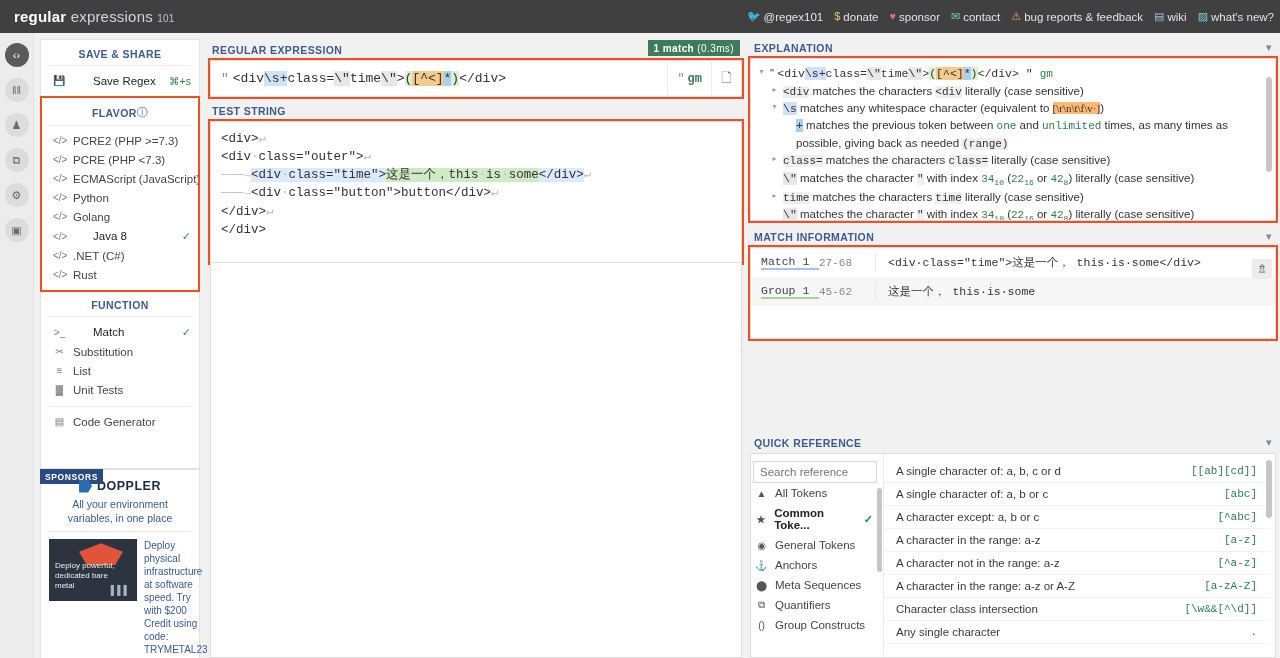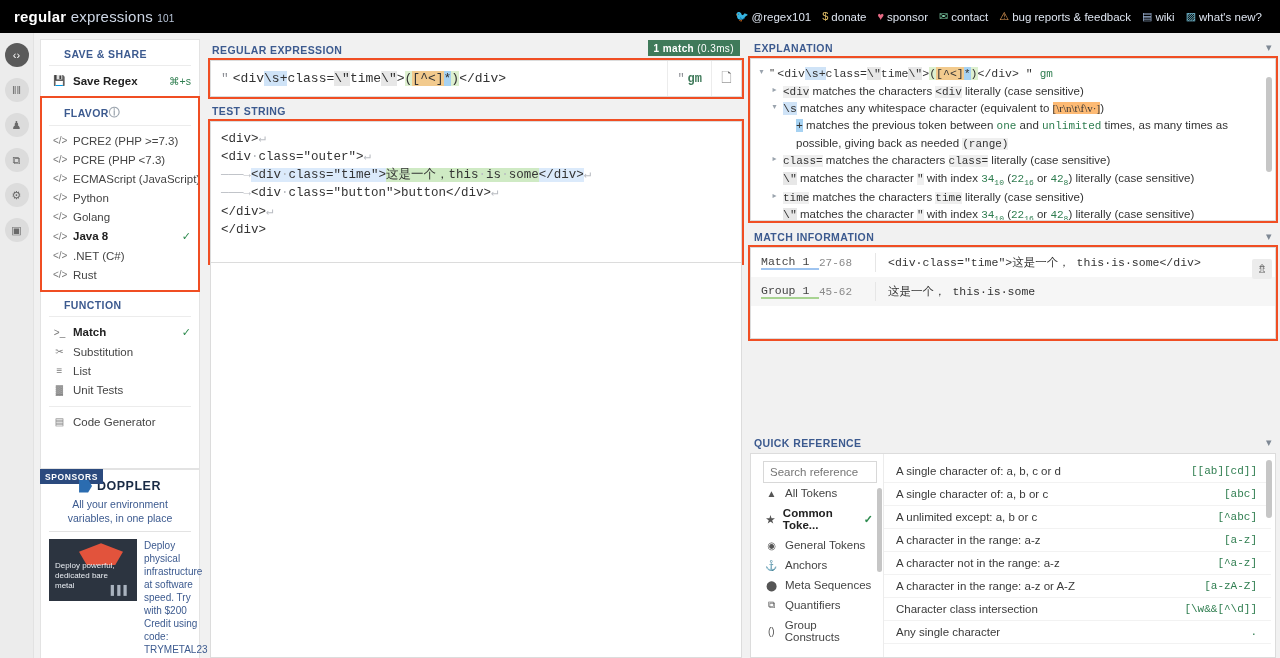--- a/index.html
+++ b/index.html
@@ -8,23 +8,23 @@
     width:1280px; height:658px;
     background:#f1f1f1;
     font-family:"Liberation Sans", sans-serif;
     font-size:12px; color:#333;
     overflow:hidden;
   }
   .mono { font-family:"Liberation Mono", monospace; }
 
   
   #topbar {
-    height:33px; background:#000000; width:100%;
+    height:33px; background:#404040; width:100%;
     display:flex; align-items:center; justify-content:space-between;
-    padding:0 18px 0 14px; color:#e8ecf3;
+    padding:0 6px 0 14px; color:#e8ecf3;
   }
   #brand { font-size:15px; letter-spacing:.2px; }
   #brand .b1 { font-weight:bold; color:#ffffff; }
   #brand .b2 { color:#cdd6e4; }
   #brand .b3 { font-size:10px; color:#b9c5d8; }
   #topnav { display:flex; align-items:center; gap:11px; font-size:11.5px; }
   #topnav .navitem { display:flex; align-items:center; gap:3px; color:#dde4ef; white-space:nowrap; }
   .ti { font-size:11px; line-height:1; }
 
   
@@ -43,33 +43,33 @@
     font-size:11px;
   }
   .rail-btn.active { background:#5a5a5a; color:#fff; }
 
   
   #sidebar { width:172px; background:#f1f1f1; padding:6px 6px 0 6px;
              display:flex; flex-direction:column; }
   .card { background:#fff; border:1px solid #e3e3e3; }
   .sec-head {
     font-size:10.5px; font-weight:bold; color:#3c5a8f;
-    letter-spacing:.4px; padding:8px 8px 5px 23px;
-    display:flex; align-items:center; justify-content:flex-start;
+    letter-spacing:.4px; padding:8px 8px 5px 8px;
+    display:flex; align-items:center; justify-content:center;
   }
   .sec-head .help { color:#9aa3ad; font-size:11px; }
   .sec-body { padding-bottom:7px; }
   .divline { height:1px; background:#ececec; margin:0 8px 5px 8px; }
   .row {
     display:flex; align-items:center; gap:7px;
     padding:3.5px 8px 3.5px 12px; font-size:11.5px; color:#444;
   }
   .row .ico { width:13px; text-align:center; color:#7a7a7a; font-size:10px; flex:0 0 13px; }
   .row .lbl { flex:1; white-space:nowrap; }
-  .row.sel .lbl { font-weight:bold; color:#222; }
+  .row.sel .lbl { font-weight:normal; color:#222;margin-left:20px; }
   .row .chk { color:#2e8b4f; font-size:11px; }
   .row .kbd { color:#2e7d4f; font-size:10.5px; }
   .outline-red { outline:2px solid #f04e23; outline-offset:-1px; }
 
   
   #sponsor { margin-top:auto; margin-bottom:0; position:relative; }
   #sponsor-badge {
     position:absolute; top:-1px; left:-1px; background:#2b4a7e; color:#fff;
     font-size:8.5px; font-weight:bold; letter-spacing:.6px; padding:2.5px 5px;
   }
@@ -168,21 +168,21 @@
   .mi-val { font-family:"Liberation Mono", monospace; font-size:11.5px; color:#333; }
   #export-outer { position:relative; }
   #export-icon {
     position:absolute; right:4px; top:12px; width:20px; height:20px;
     background:#ececec; display:flex; align-items:center; justify-content:center;
     color:#666; font-size:12px; border-radius:2px;
   }
   #matchinfo-spacer { flex:0 0 95px; }
 
   #qr-box { background:#fff; border:1px solid #dcdcdc; flex:1; display:flex; overflow:hidden; }
-  #qr-left { width:133px; border-right:1px solid #ececec; padding:7px 6px 0 12px; position:relative; }
+  #qr-left { width:133px; border-right:1px solid #ececec; padding:7px 6px 0 2px; position:relative; }
   #qr-search {
     width:100%; border:1px solid #d8d8d8; background:#fff; color:#a0a0a0;
     font-size:11.5px; padding:4px 6px; font-family:"Liberation Sans", sans-serif;
   }
   .qr-item { display:flex; align-items:center; gap:7px; padding:4px 4px 4px 2px; font-size:11.5px; color:#444; }
   .qr-item .qi { width:13px; text-align:center; color:#555; font-size:10px; }
   .qr-item.sel { font-weight:bold; color:#222; }
   .qr-item .chk { color:#2e8b4f; margin-left:auto; font-size:11px; }
   #qr-left-scroll { position:absolute; right:1px; top:34px; width:5px; height:84px;
                     background:#c6c6c6; border-radius:3px; }
@@ -497,21 +497,21 @@
         <div id="qr-list">
             <div class="qr-row">
               <span>A single character of: a, b, c or d</span>
               <span class="qr-code">[[ab][cd]]</span>
             </div>
             <div class="qr-row">
               <span>A single character of: a, b or c</span>
               <span class="qr-code">[abc]</span>
             </div>
             <div class="qr-row">
-              <span>A unlimited except: a, b or c</span>
+              <span>A character except: a, b or c</span>
               <span class="qr-code">[^abc]</span>
             </div>
             <div class="qr-row">
               <span>A character in the range: a-z</span>
               <span class="qr-code">[a-z]</span>
             </div>
             <div class="qr-row">
               <span>A character not in the range: a-z</span>
               <span class="qr-code">[^a-z]</span>
             </div>

